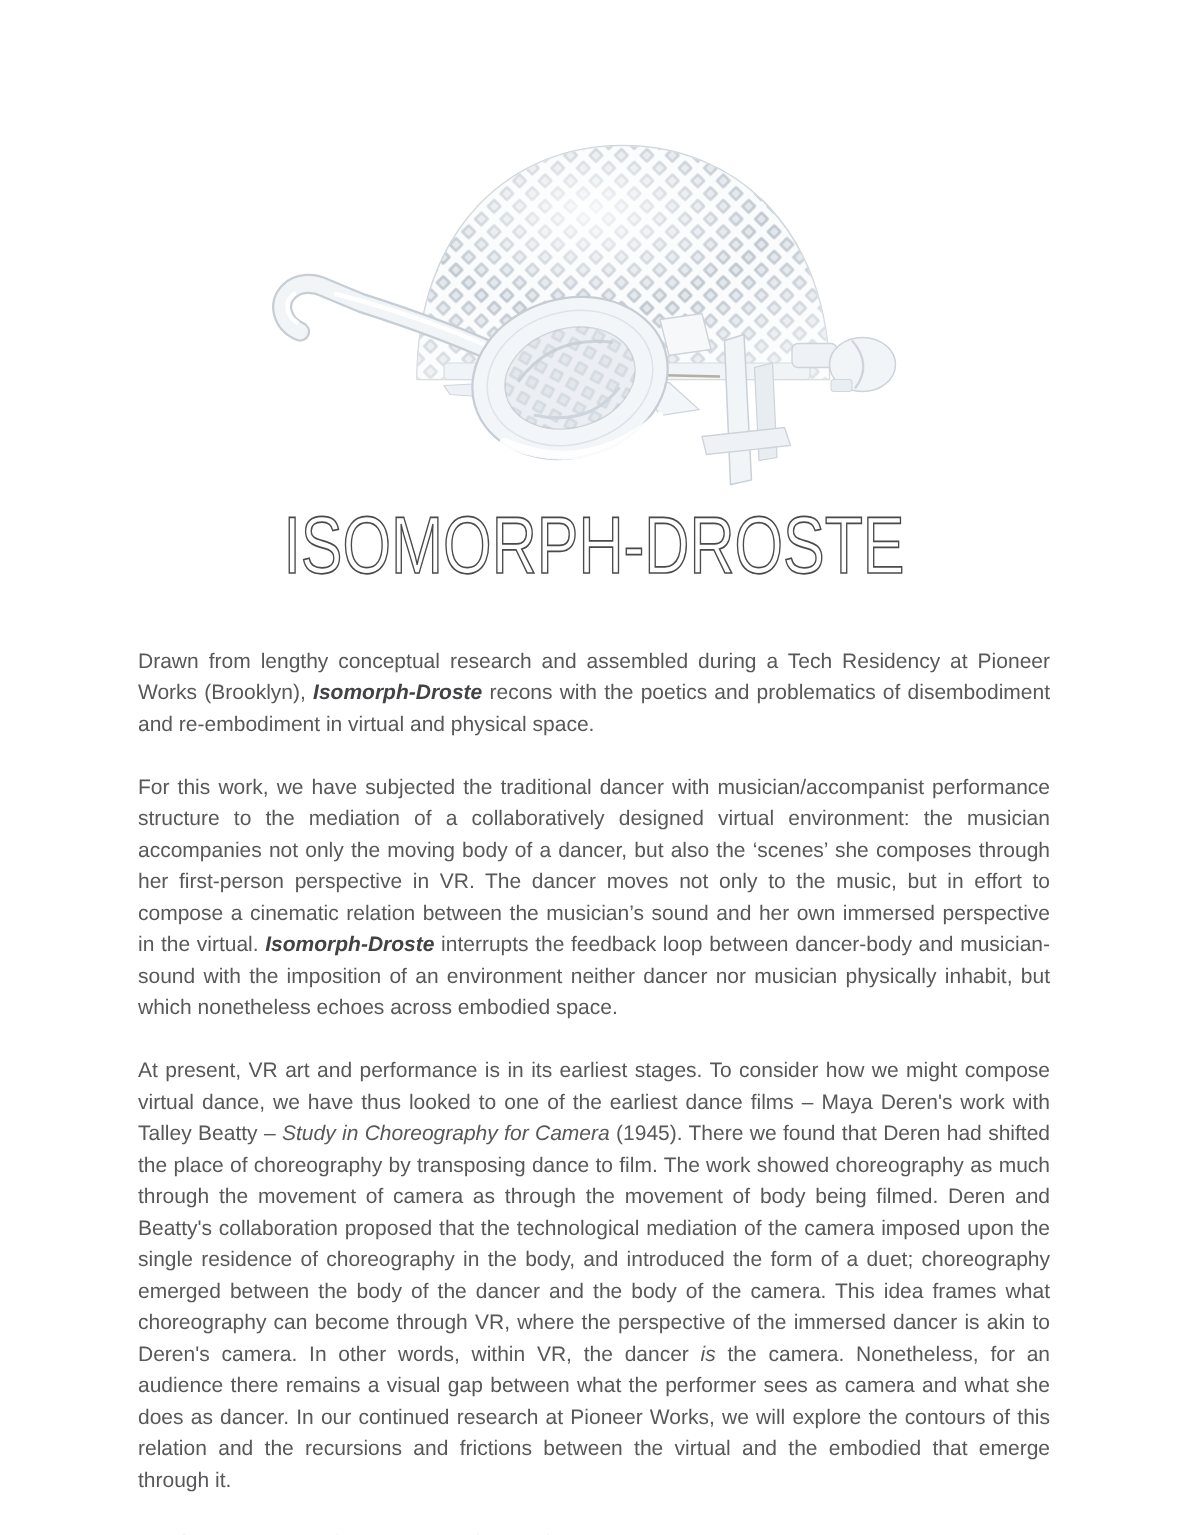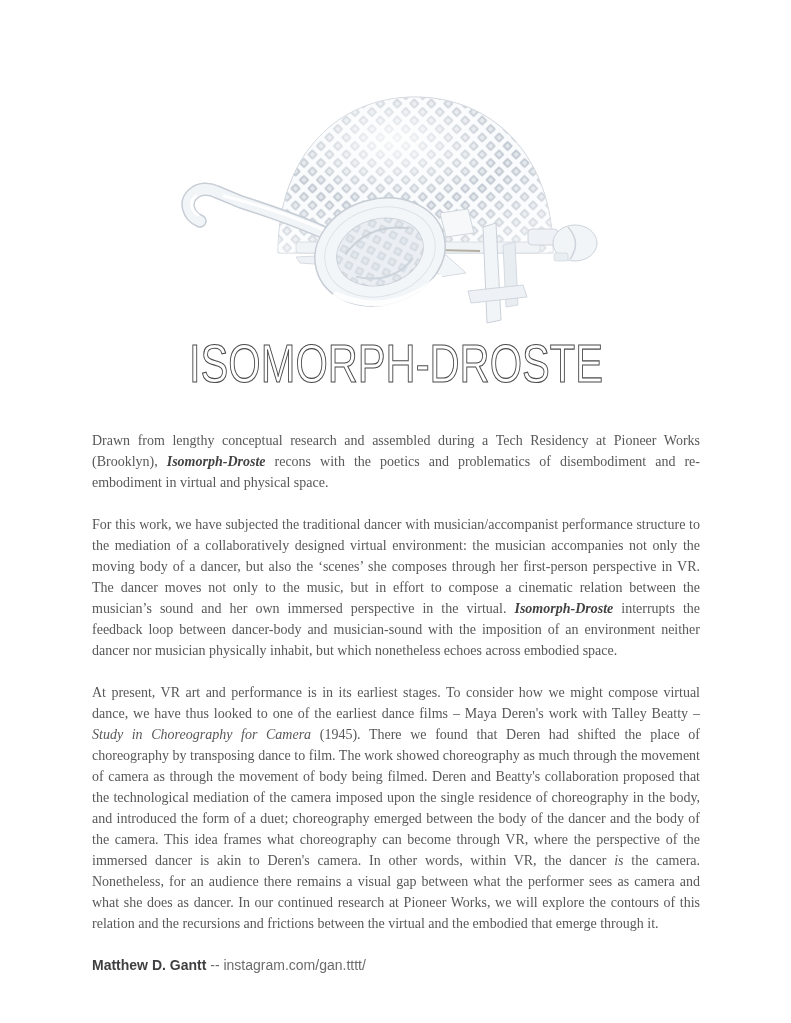--- a/index.html
+++ b/index.html
@@ -14,21 +14,21 @@
     font-family:"Liberation Sans",sans-serif;
     font-weight:100;
     fill:none;
     stroke-width:1.15px;
   }
   .article{
     position:absolute;top:430px;left:92px;width:608px;
     font-size:14px;line-height:21px;color:#58585a;
     text-align:justify;
   }
-  .para{margin:0 0 21px 0;font-family:Liberation Serif, serif;}
+  .para{margin:0 0 21px 0;}
   .seg-b{font-weight:bold;color:#434345;}
   .seg-i{font-style:italic;}
   .credit-line{line-height:21px;text-align:left;}
   .credit-name{font-weight:bold;color:#3f3f41;}
   .credit-rest{color:#6b6b6d;}
 </style>
 </head>
 <body style="background: rgb(255, 255, 255);">
 
 <div class="page">

